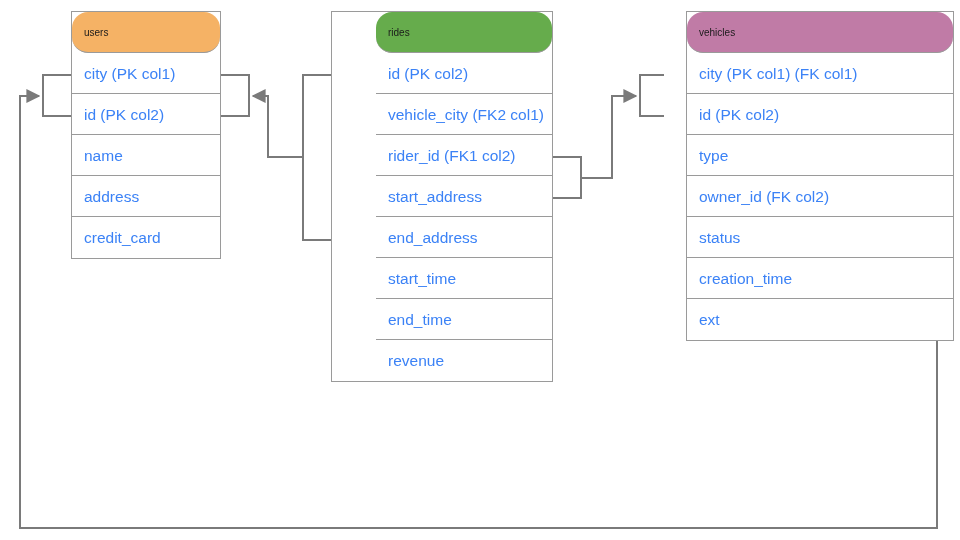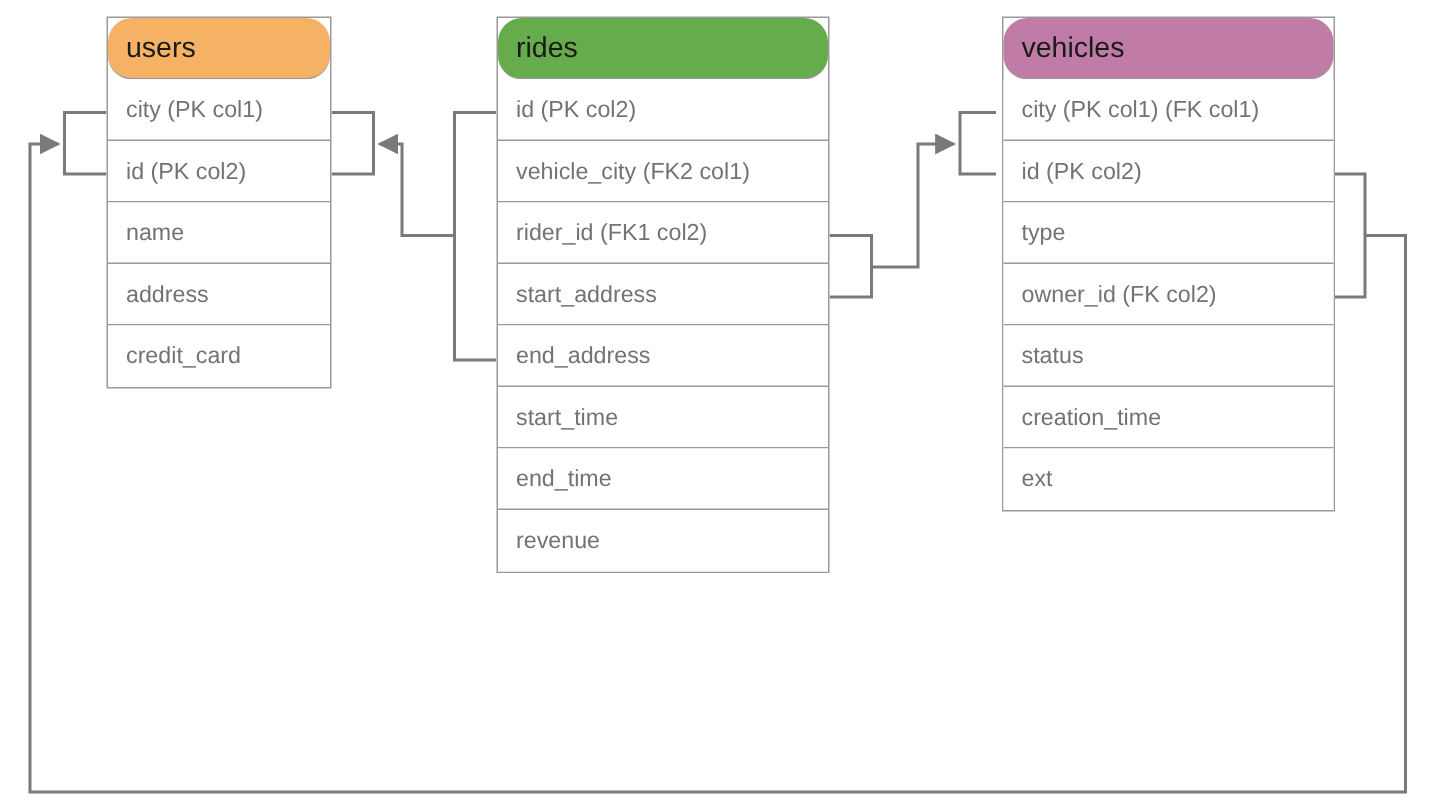--- a/index.html
+++ b/index.html
@@ -28,45 +28,45 @@
     box-sizing: border-box;
     border: 1px solid #9a9a9a;
     background: #ffffff;
     z-index: 5;
   }
   .table-header {
     box-sizing: border-box;
     height: 41px;
     line-height: 41px;
     padding: 0 0 0 12px;
-    font-size: 19px;
+    font-size: 10px;
     color: #1a1a1a;
     border-bottom: 1px solid #9a9a9a;
     white-space: nowrap;
     overflow: hidden;
     border-radius: 16px;
   }
   .table-row {
     box-sizing: border-box;
     height: 41px;
     line-height: 41px;
     padding: 0 0 0 12px;
     font-size: 15.5px;
-    color: #737373;
+    color: #3b82f6;
     border-bottom: 1px solid #9a9a9a;
     background: #ffffff;
     white-space: nowrap;
     overflow: hidden;
   }
   .table-row:last-child {
     border-bottom: none;
   }
   #users-table  { left: 71px;  top: 11px; width: 150px; }
-  #rides-table  { left: 331px; top: 11px; width: 222px; }
-  #vehicles-table { left: 668px; top: 11px; width: 222px; }
+  #rides-table  { left: 331px; top: 11px; width: 222px; padding-left: 44px; }
+  #vehicles-table { left: 686px; top: 11px; width: 268px; }
 </style>
 </head>
 <body>
 
 <div id="canvas">
 
   <svg id="connectors" viewBox="0 0 960 540" width="960" height="540">
     <defs>
       <marker id="arrow-right" viewBox="0 0 10 10" refX="9" refY="5" markerWidth="7" markerHeight="7" orient="auto-start-reverse">
         <path d="M 0 0 L 10 5 L 0 10 z" fill="#7a7a7a"></path>

